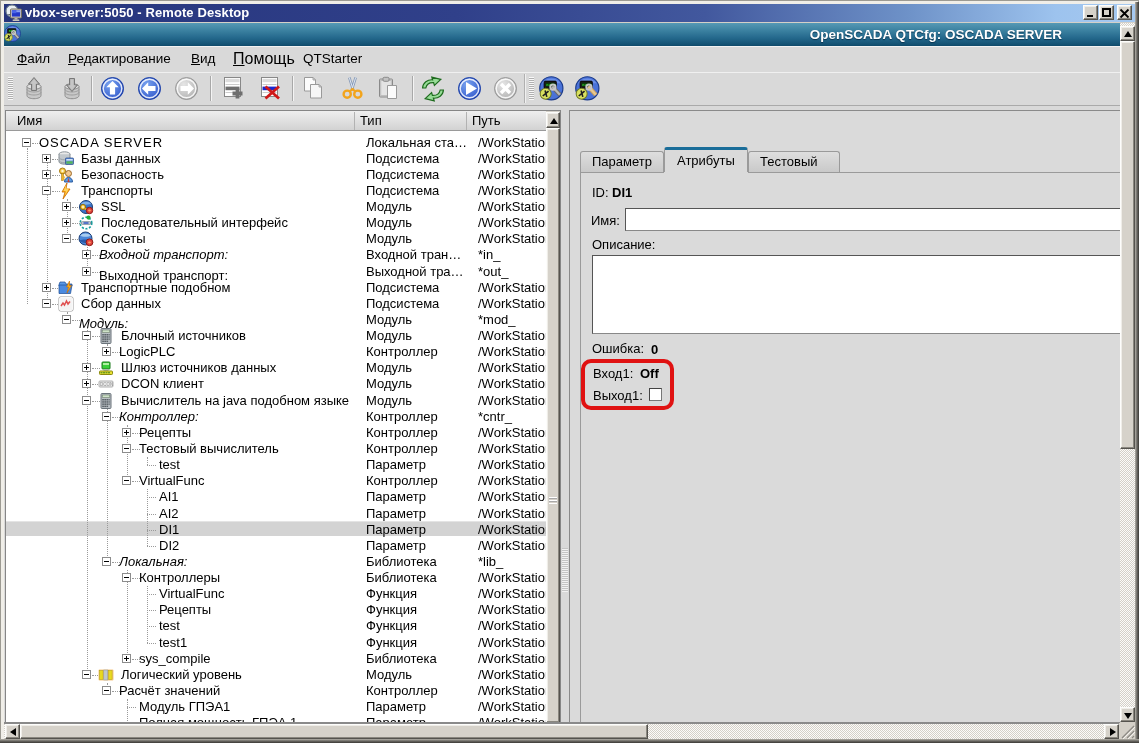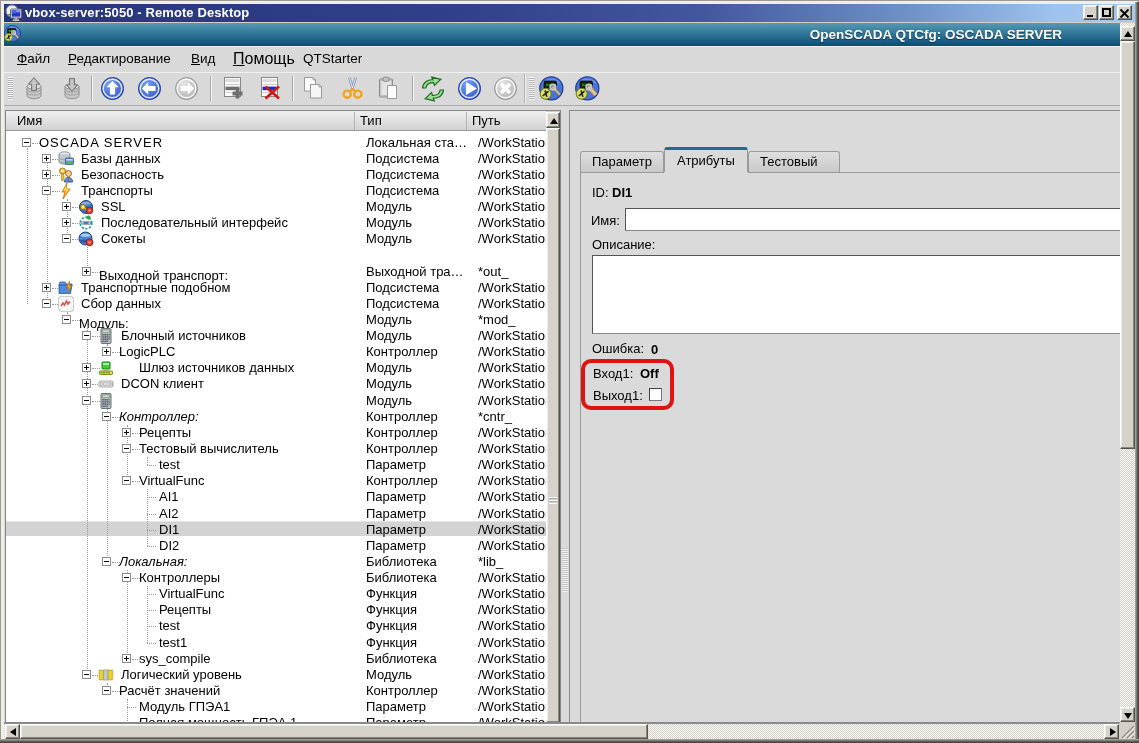--- a/index.html
+++ b/index.html
@@ -358,20 +358,30 @@
           <circle cx="7.5" cy="7.5" r="6.5" fill="#4a86d8" stroke="#1c3f77"></circle>
           <path d="M2.2 4.5c2.2-2.8 8.4-2.8 10.6 0-1.2 1.8-9.4 1.8-10.6 0z" fill="#a8cdf0"></path>
           <path d="M1.5 9.5c3-1.4 9-1.4 12 0-2 3.2-10 3.2-12 0z" fill="#2a5aa8"></path>
           <circle cx="11.5" cy="11.3" r="3.4" fill="#e04040" stroke="#8e1d12"></circle>
           <path d="M10 11.5c.3-1.5 2.7-1.5 3 0-.5 1.3-2.5 1.3-3 0z" fill="#f7a25c"></path>
         </svg></div>
       <div class="a" style="left:95px;top:0;white-space:nowrap">Сокеты</div>
       <div class="a" style="left:360px;top:0;white-space:nowrap">Модуль</div>
       <div class="a" style="left:472px;top:0;white-space:nowrap">/WorkStation</div>
     </div>
+<div class="trow" style="top:116.4px">
+      <div class="doth" style="left:86px;top:8px;width:8px"></div>
+      <div class="tw" style="left:76px;top:3px">
+        <i class="h"></i>
+        <i class="v"></i>
+      </div>
+      <div class="a" style="left:93px;top:0;font-style:italic;white-space:nowrap">Входной транспорт:</div>
+      <div class="a" style="left:360px;top:0;white-space:nowrap">Входной тран…</div>
+      <div class="a" style="left:472px;top:0;white-space:nowrap">*in_</div>
+    </div>
 <div class="trow" style="top:132.5px">
       <div class="doth" style="left:86px;top:8px;width:8px"></div>
       <div class="tw" style="left:76px;top:3px">
         <i class="h"></i>
         <i class="v"></i>
       </div>
       <div class="a" style="left:93px;top:4px;white-space:nowrap">Выходной транспорт:</div>
       <div class="a" style="left:360px;top:0;white-space:nowrap">Выходной тра…</div>
       <div class="a" style="left:472px;top:0;white-space:nowrap">*out_</div>
     </div>
@@ -402,21 +412,21 @@
         </svg></div>
       <div class="a" style="left:75px;top:0;white-space:nowrap">Сбор данных</div>
       <div class="a" style="left:360px;top:0;white-space:nowrap">Подсистема</div>
       <div class="a" style="left:472px;top:0;white-space:nowrap">/WorkStation</div>
     </div>
 <div class="trow" style="top:180.9px">
       <div class="doth" style="left:66px;top:8px;width:8px"></div>
       <div class="tw" style="left:56px;top:3px">
         <i class="h"></i>
       </div>
-      <div class="a" style="left:73px;top:4px;white-space:nowrap">Модуль:</div>
+      <div class="a" style="left:73px;top:4px;font-style:italic;white-space:nowrap">Модуль:</div>
       <div class="a" style="left:360px;top:0;white-space:nowrap">Модуль</div>
       <div class="a" style="left:472px;top:0;white-space:nowrap">*mod_</div>
     </div>
 <div class="trow" style="top:197.1px">
       <div class="doth" style="left:86px;top:8px;width:8px"></div>
       <div class="tw" style="left:76px;top:3px">
         <i class="h"></i>
       </div>
       <div class="ticon" style="left:92px"><svg width="16" height="16">
           <rect x="3" y="0.5" width="10" height="15" rx="1" fill="#b9bfc4" stroke="#6a737a"></rect>
@@ -464,21 +474,21 @@
           <rect x="5" y="3" width="6" height="2" fill="#aef0a0"></rect>
           <rect x="5.5" y="9" width="5" height="2" fill="#b0b8b0"></rect>
           <rect x="1.5" y="11" width="13" height="3.5" rx="0.8" fill="#e8e030" stroke="#8a8a10"></rect>
           <g fill="#6a9a20">
             <rect x="2.5" y="12" width="2" height="1.4"></rect>
             <rect x="5" y="12" width="2" height="1.4"></rect>
             <rect x="7.5" y="12" width="2" height="1.4"></rect>
             <rect x="10" y="12" width="2" height="1.4"></rect>
           </g>
         </svg></div>
-      <div class="a" style="left:133px;top:0;white-space:nowrap">Шлюз источников данных</div>
+      <div class="a" style="left:115px;top:0;white-space:nowrap">Шлюз источников данных</div>
       <div class="a" style="left:360px;top:0;white-space:nowrap">Модуль</div>
       <div class="a" style="left:472px;top:0;white-space:nowrap">/WorkStation</div>
     </div>
 <div class="trow" style="top:245.4px">
       <div class="doth" style="left:86px;top:8px;width:8px"></div>
       <div class="tw" style="left:76px;top:3px">
         <i class="h"></i>
         <i class="v"></i>
       </div>
       <div class="ticon" style="left:92px"><svg width="16" height="16">
@@ -508,20 +518,21 @@
             <rect x="10.5" y="8.2" width="1.2" height="1.5"></rect>
             <rect x="4.2" y="10.4" width="1.7" height="1.5"></rect>
             <rect x="6.3" y="10.4" width="1.7" height="1.5"></rect>
             <rect x="8.4" y="10.4" width="1.7" height="1.5"></rect>
             <rect x="10.5" y="10.4" width="1.2" height="1.5"></rect>
             <rect x="4.2" y="12.6" width="1.7" height="1.5"></rect>
             <rect x="6.3" y="12.6" width="1.7" height="1.5"></rect>
             <rect x="8.4" y="12.6" width="1.7" height="1.5"></rect>
           </g>
         </svg></div>
+      <div class="a" style="left:115px;top:0;white-space:nowrap">Вычислитель на java подобном языке</div>
       <div class="a" style="left:360px;top:0;white-space:nowrap">Модуль</div>
       <div class="a" style="left:472px;top:0;white-space:nowrap">/WorkStation</div>
     </div>
 <div class="trow" style="top:277.7px">
       <div class="doth" style="left:106px;top:8px;width:8px"></div>
       <div class="tw" style="left:96px;top:3px">
         <i class="h"></i>
       </div>
       <div class="a" style="left:113px;top:0;font-style:italic;white-space:nowrap">Контроллер:</div>
       <div class="a" style="left:360px;top:0;white-space:nowrap">Контроллер</div>

